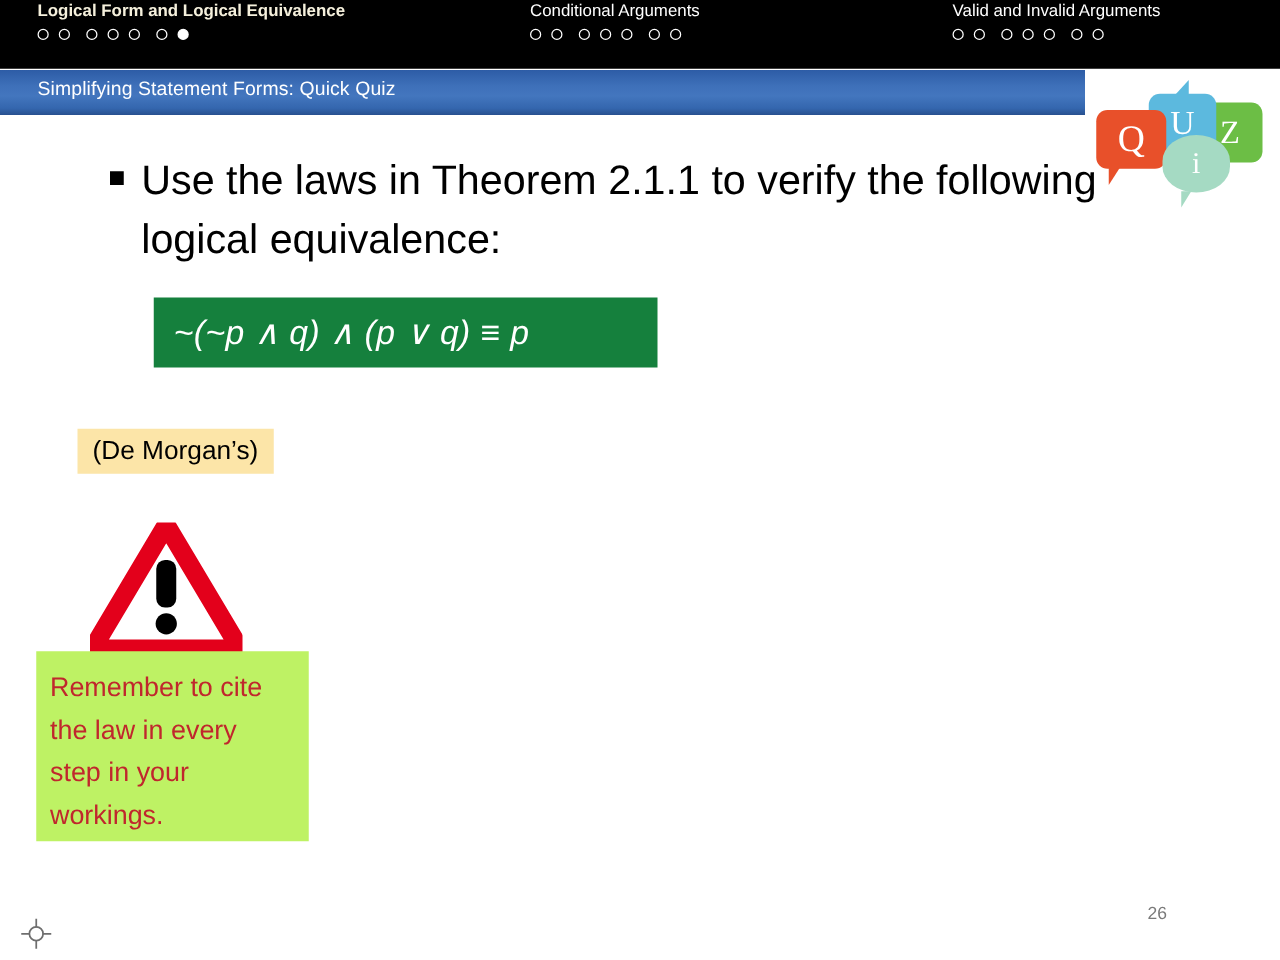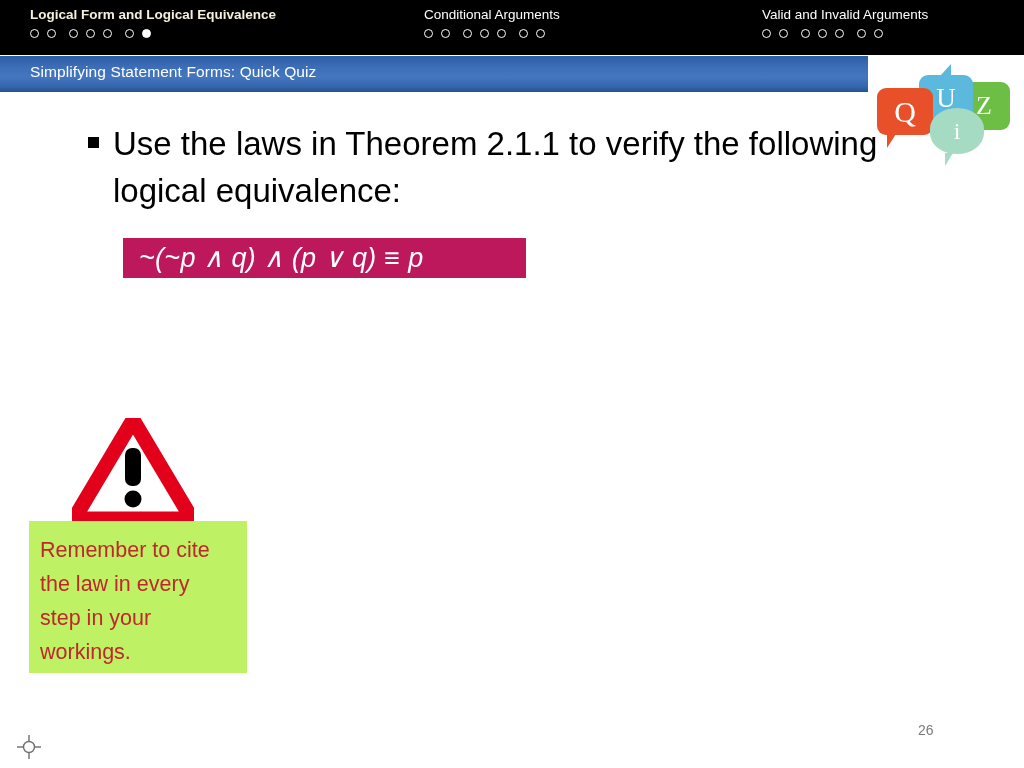--- a/index.html
+++ b/index.html
@@ -30,21 +30,21 @@
   }
   .nav-section-1 { left: 30px; }
   .nav-section-2 { left: 424px; }
   .nav-section-3 { left: 762px; }
 
   .nav-title {
     color: #F2EFE0;
     font-size: 13.5px;
     line-height: 15px;
     white-space: nowrap;
-    padding-top: 7px;
+    padding-top: 1px;
   }
   .nav-section-1 .nav-title {
     font-weight: bold;
     color: #F5F0DC;
   }
   .nav-section-2 .nav-title,
   .nav-section-3 .nav-title {
     font-weight: normal;
     color: #FFFFFF;
   }
@@ -200,22 +200,22 @@
     line-height: 47px;
     font-weight: normal;
   }
 
   
   .formula-box {
     position: absolute;
     left: 123px;
     top: 238px;
     width: 403px;
-    height: 40px;
-    background: #be185d;
+    height: 56px;
+    background: #15803d;
     display: flex;
     align-items: center;
   }
   .formula-box-text {
     color: #FFFFFF;
     font-size: 27px;
     font-style: italic;
     padding-left: 16px;
     white-space: nowrap;
     letter-spacing: 0.3px;
@@ -365,20 +365,21 @@
     <span class="bullet-marker"></span>
     <span class="bullet-text">Use the laws in Theorem 2.1.1 to verify the following logical equivalence:</span>
   </div>
 </div>
 
 <div class="formula-box">
   <span class="formula-box-text">~(~p ∧ q) ∧ (p ∨ q) ≡ p</span>
 </div>
 
 <div class="working-line">
+  <span class="law-tag">(De Morgan’s)</span>
 </div>
 
 <div class="warning-icon">
   <svg width="122" height="105" viewBox="0 0 122 105" xmlns="http://www.w3.org/2000/svg">
     <path d="M61 2 L120 101 L2 101 Z" fill="#ffffff" stroke="#E3001B" stroke-width="15" stroke-linejoin="round"></path>
     <rect x="53" y="30" width="16" height="38" rx="7" fill="#000000"></rect>
     <circle cx="61" cy="81" r="8.5" fill="#000000"></circle>
   </svg>
 </div>
 

